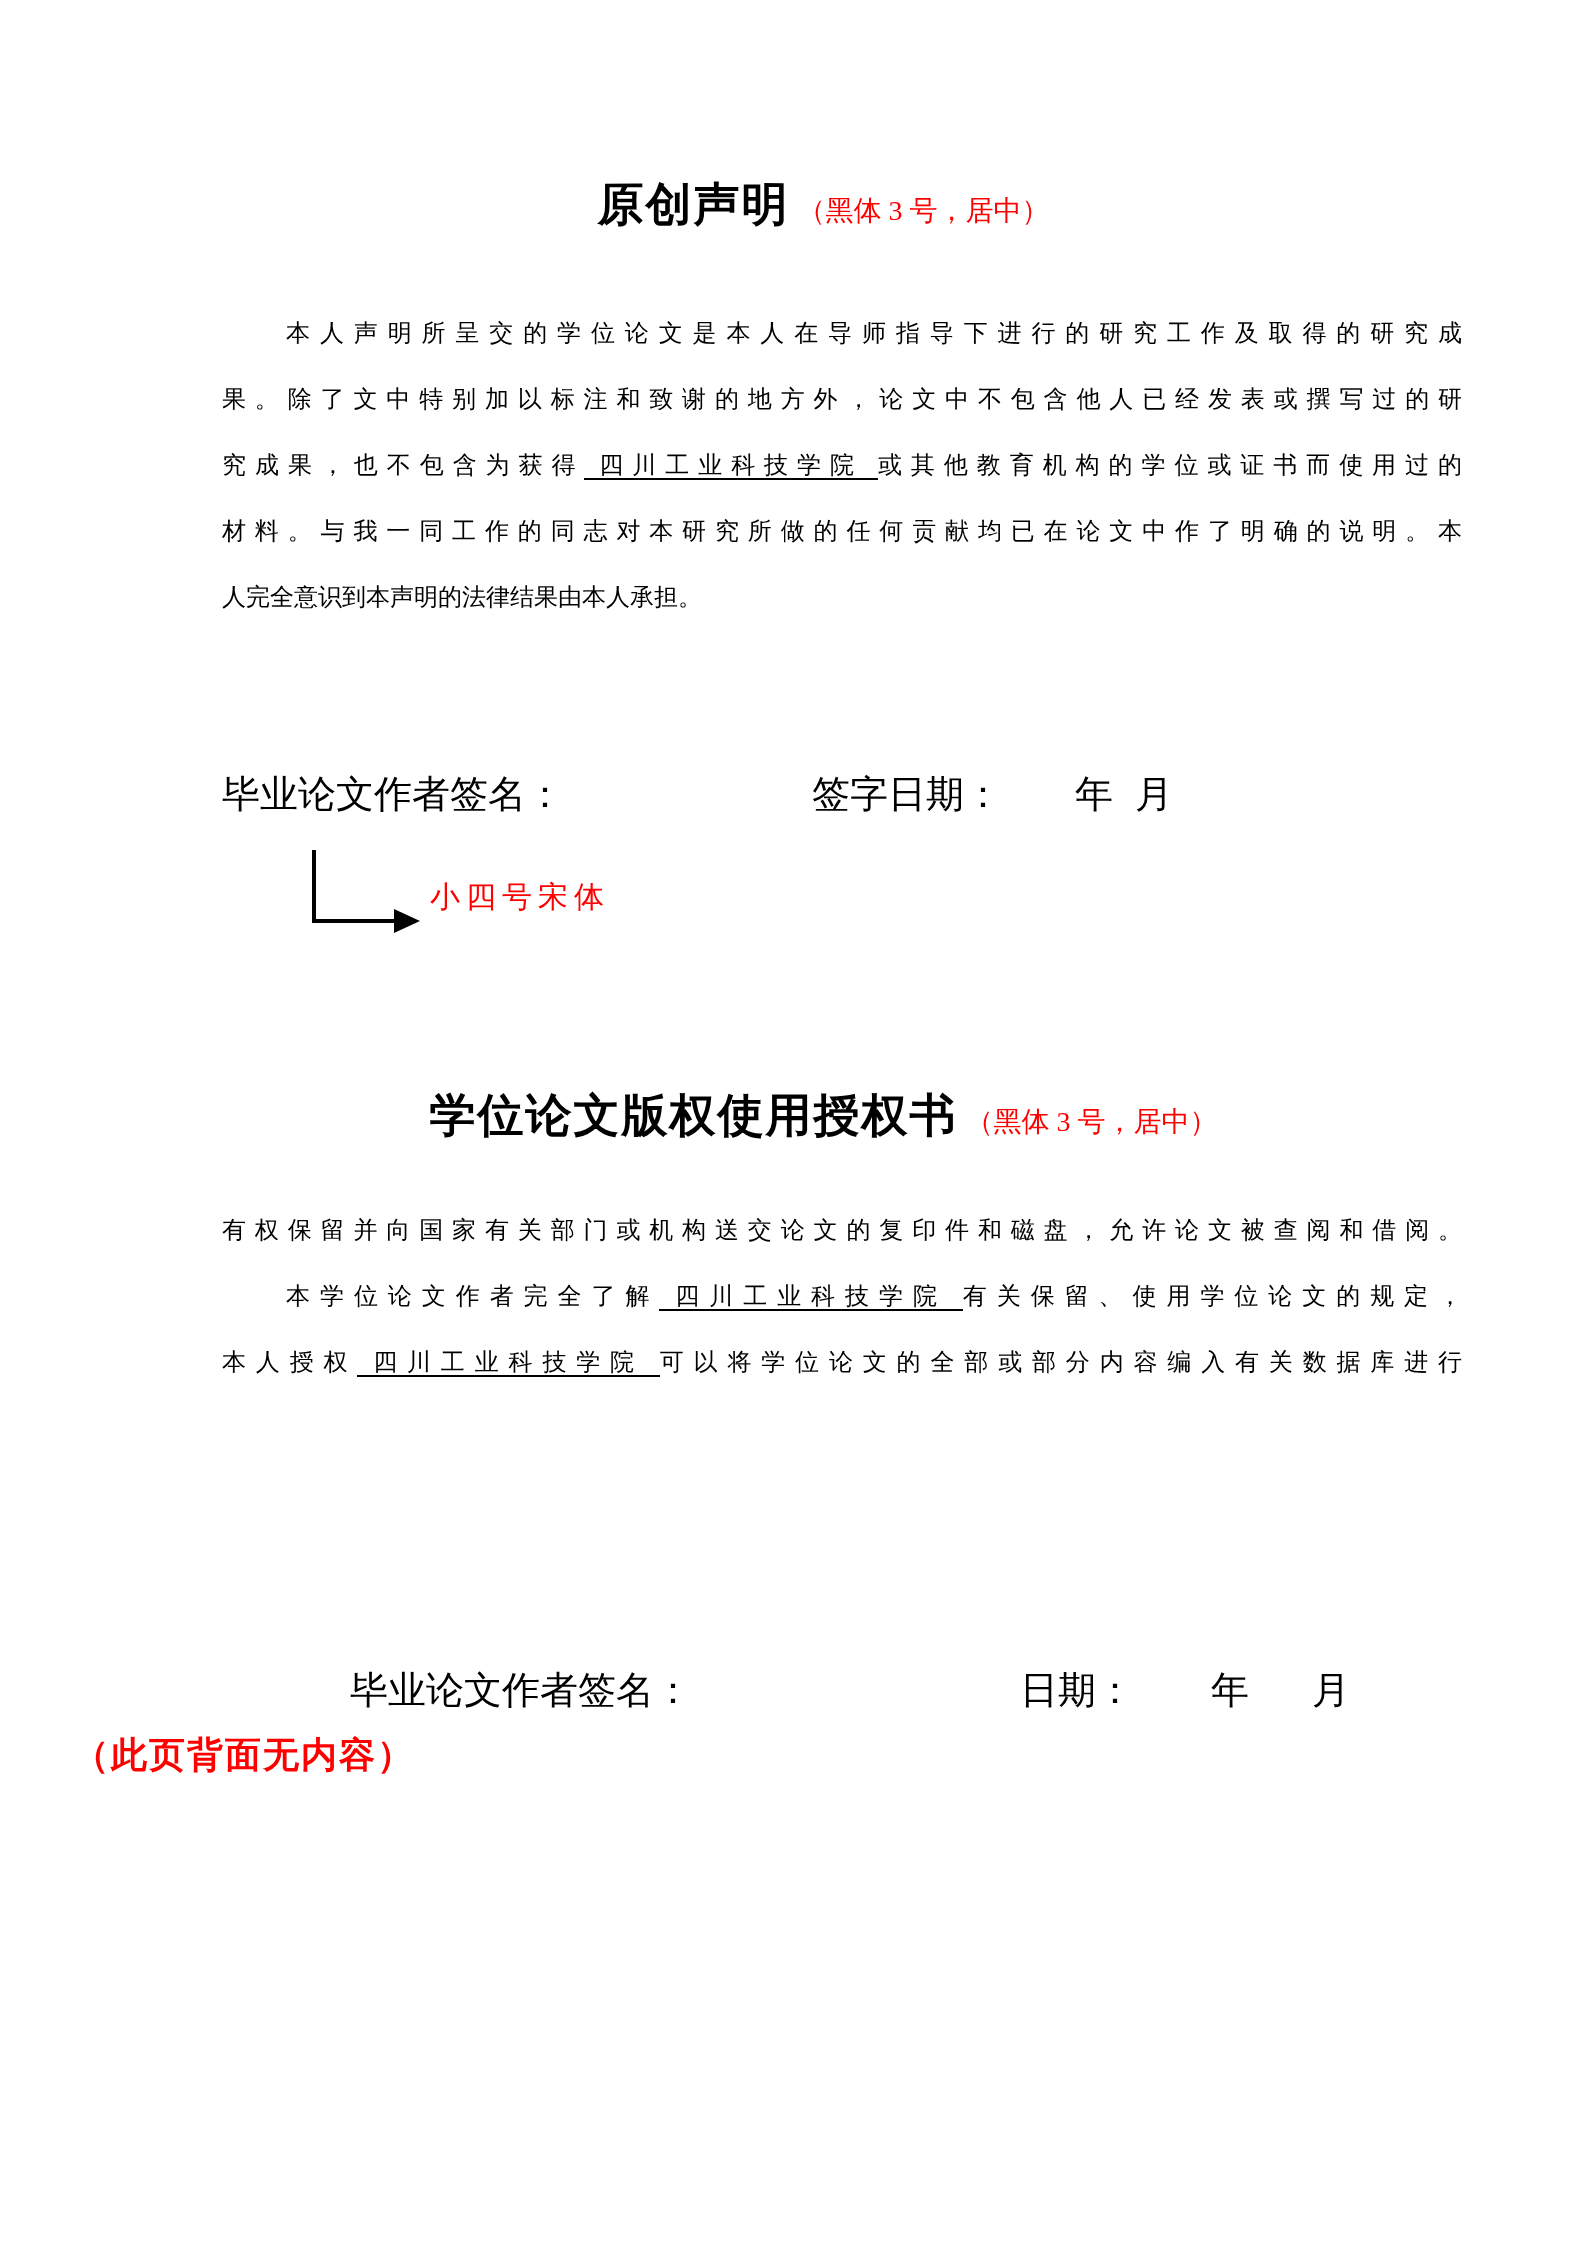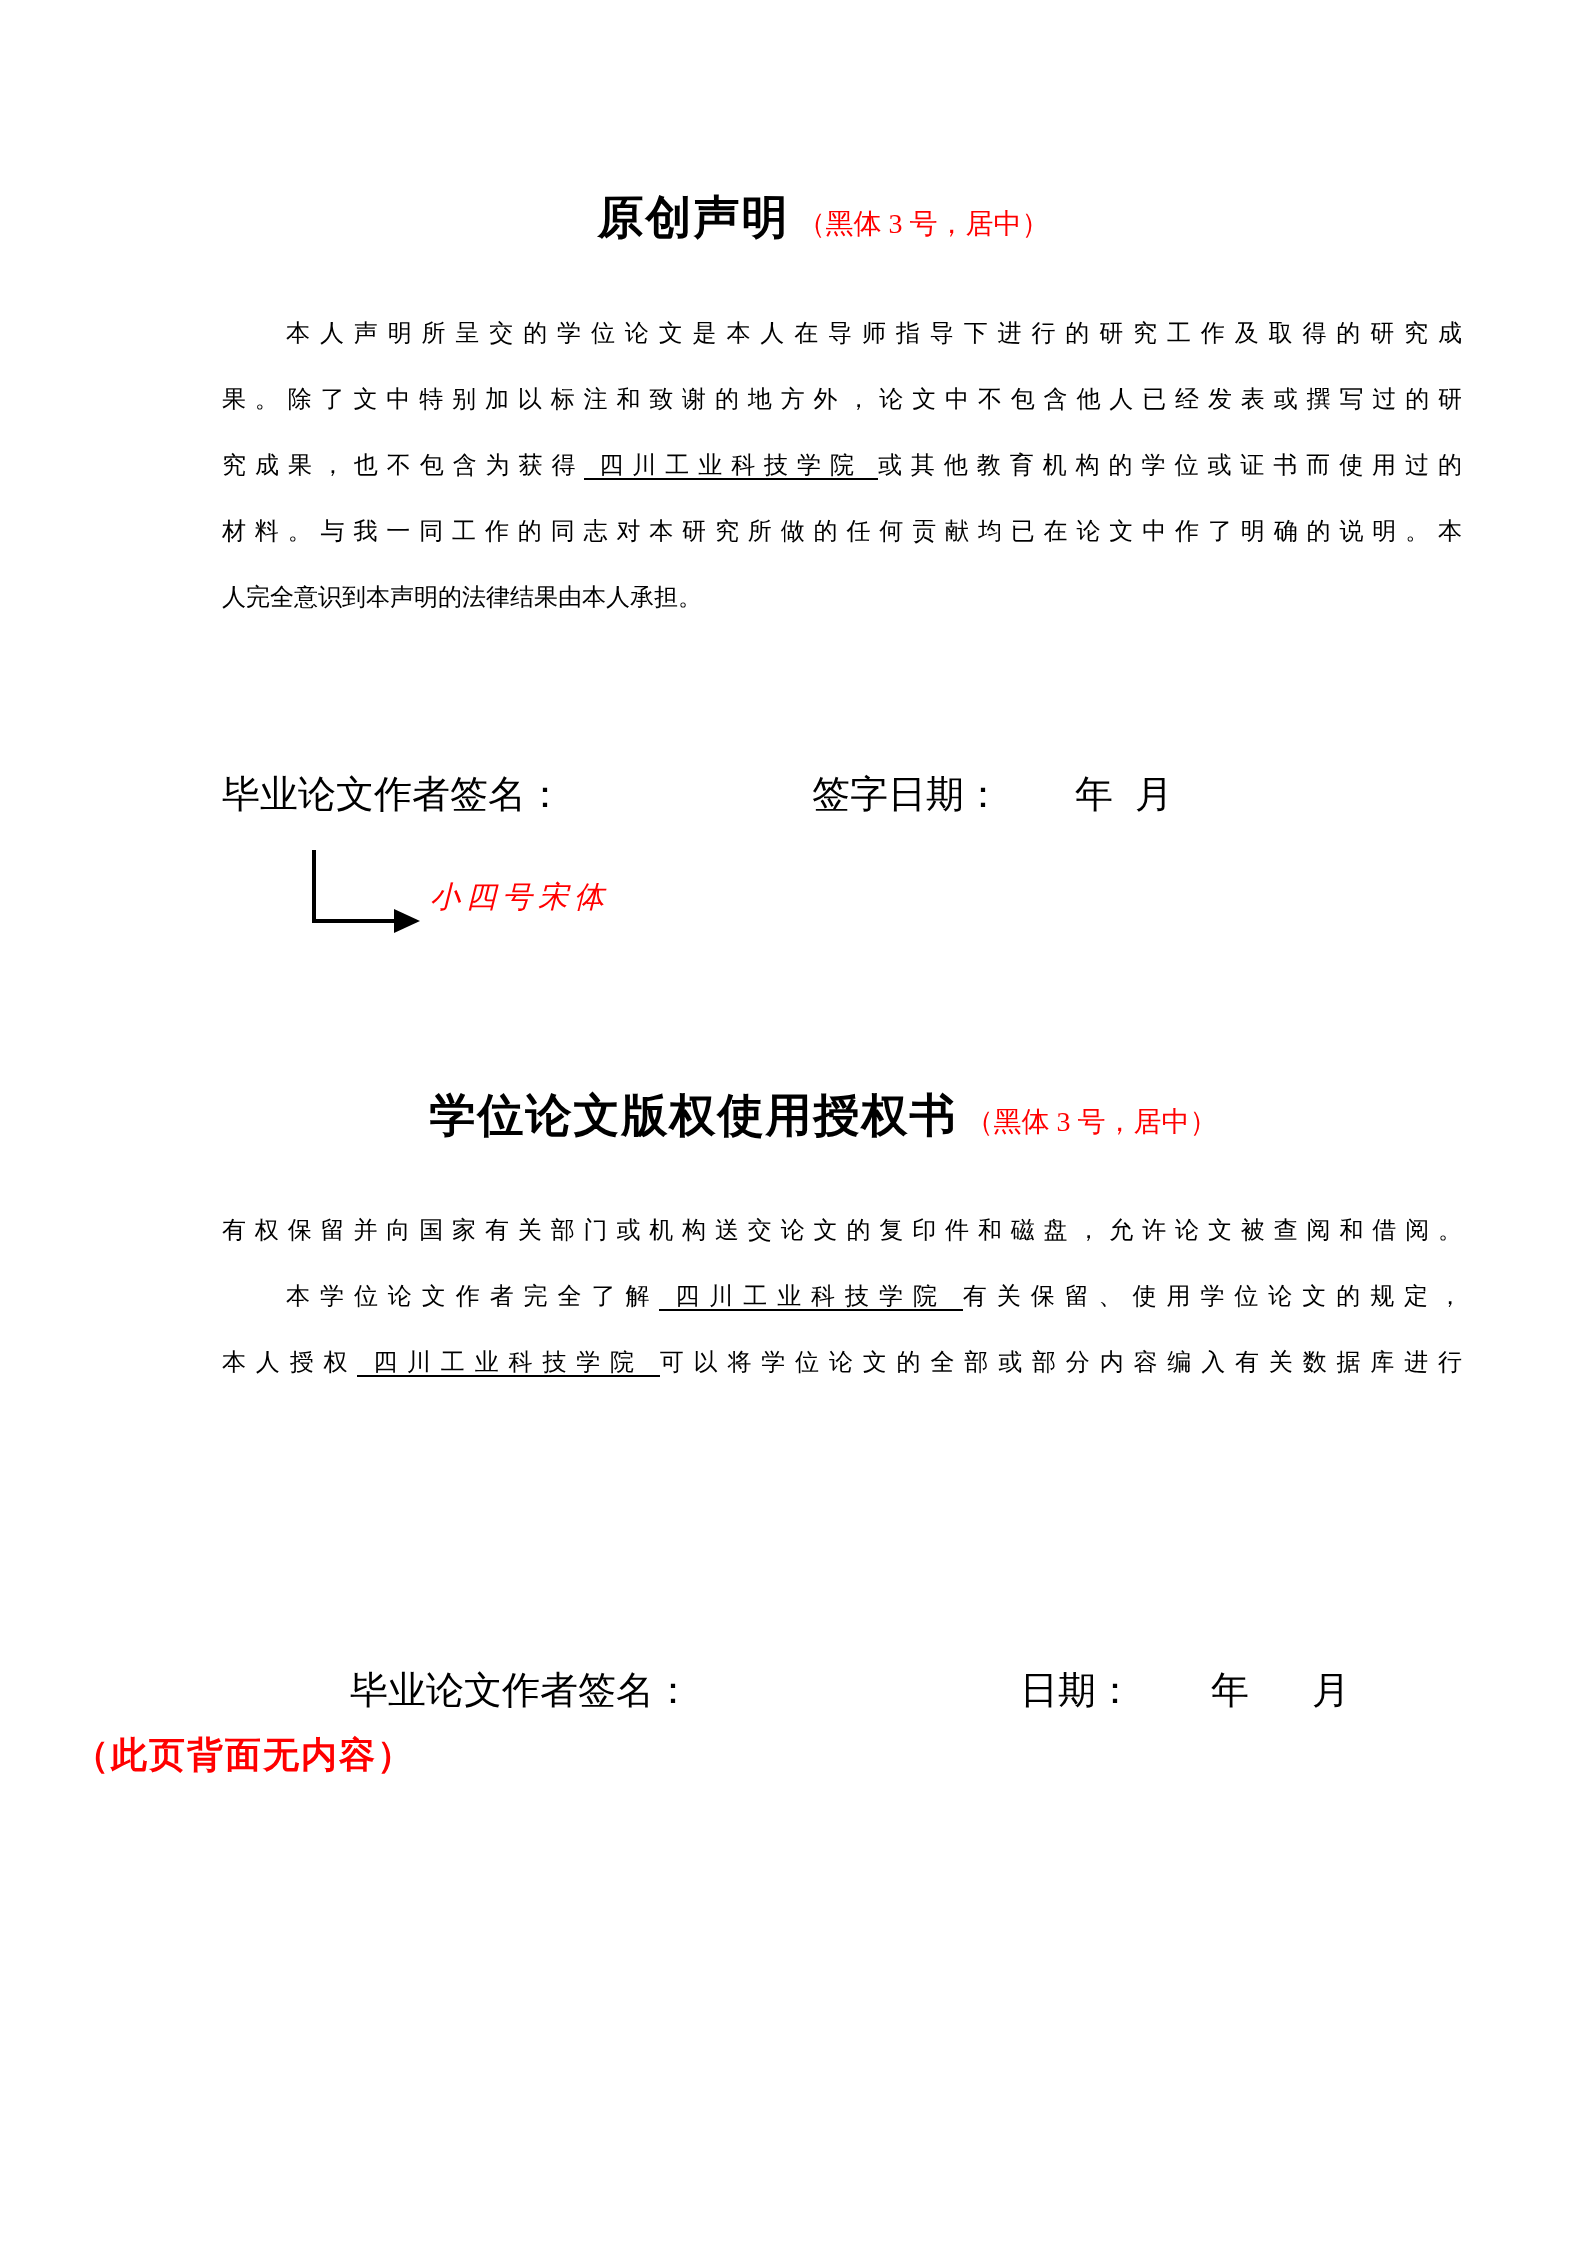--- a/index.html
+++ b/index.html
@@ -58,21 +58,20 @@
     height: 44px;
     line-height: 44px;
     font-size: 38px;
   }
   .sig-row span { position: absolute; white-space: nowrap; }
   .arrow-svg { position: absolute; }
   .font-note {
     position: absolute;
     color: var(--accent-red, #ff0000);
     font-size: 30px;
-    font-style: italic;
     letter-spacing: 6px;
     white-space: nowrap;
   }
   .back-note {
     position: absolute;
     left: 13px;
     width: 100%;
     text-align: left;
     padding-left: 60px;
     color: var(--accent-red, #ff0000);
@@ -80,21 +79,21 @@
     font-weight: 700;
     font-size: 36px;
     letter-spacing: 2px;
   }
 </style>
 </head>
 <body>
 
 <div class="page">
 
-  <div class="title-row" style="top:189px; line-height:56px;">
+  <div class="title-row" style="top:176px; line-height:56px;">
     <span class="doc-title">原创声明</span><span class="title-note">（黑体 3 号，居中）</span>
   </div>
 
   <div class="paragraph" style="top:300px;">
       <div class="pline indent just"><span>本人声明所呈交的学位论文是本人在导师指导下进行的研究工作及取得的研究成</span></div>
       <div class="pline just"><span>果。除了文中特别加以标注和致谢的地方外，论文中不包含他人已经发表或撰写过的研</span></div>
       <div class="pline just"><span>究成果，也不包含为获得</span><span class="uline">&nbsp;四川工业科技学院&nbsp;</span><span>或其他教育机构的学位或证书而使用过的</span></div>
       <div class="pline just"><span>材料。与我一同工作的同志对本研究所做的任何贡献均已在论文中作了明确的说明。本</span></div>
       <div class="pline"><span>人完全意识到本声明的法律结果由本人承担。</span></div>
     </div>

